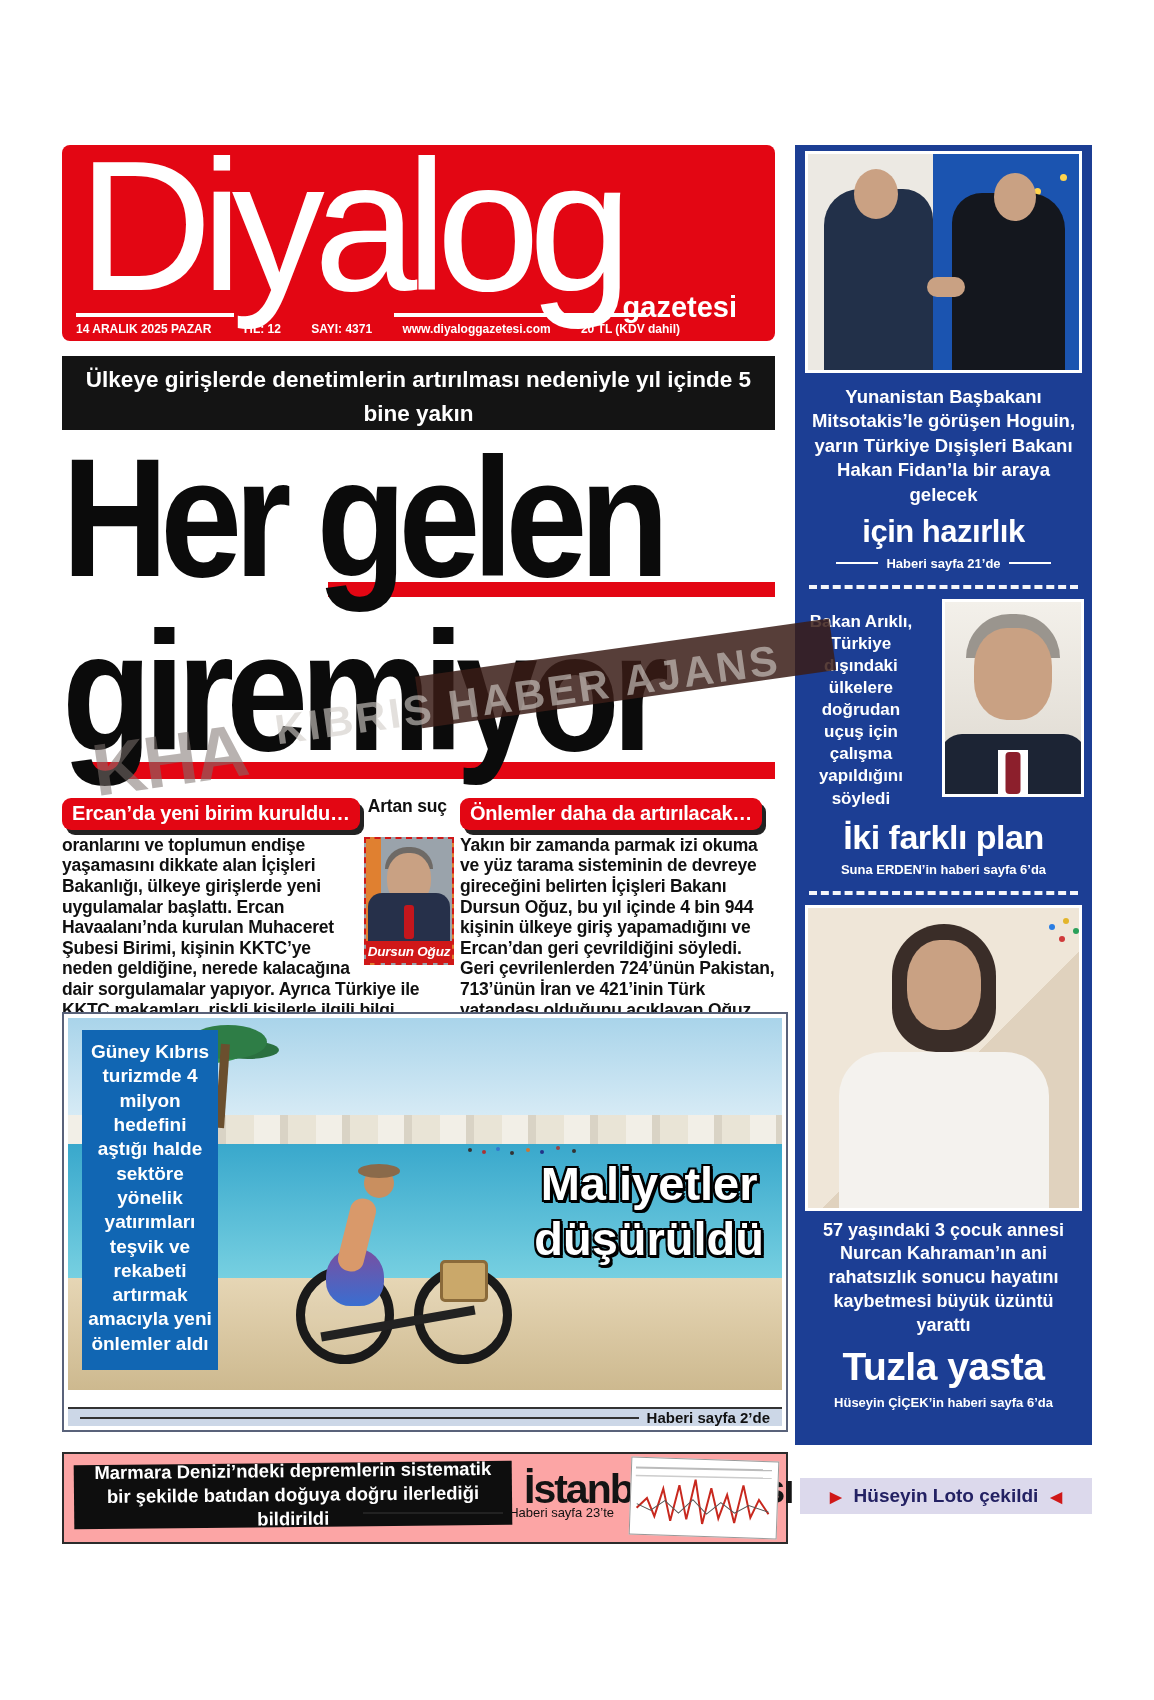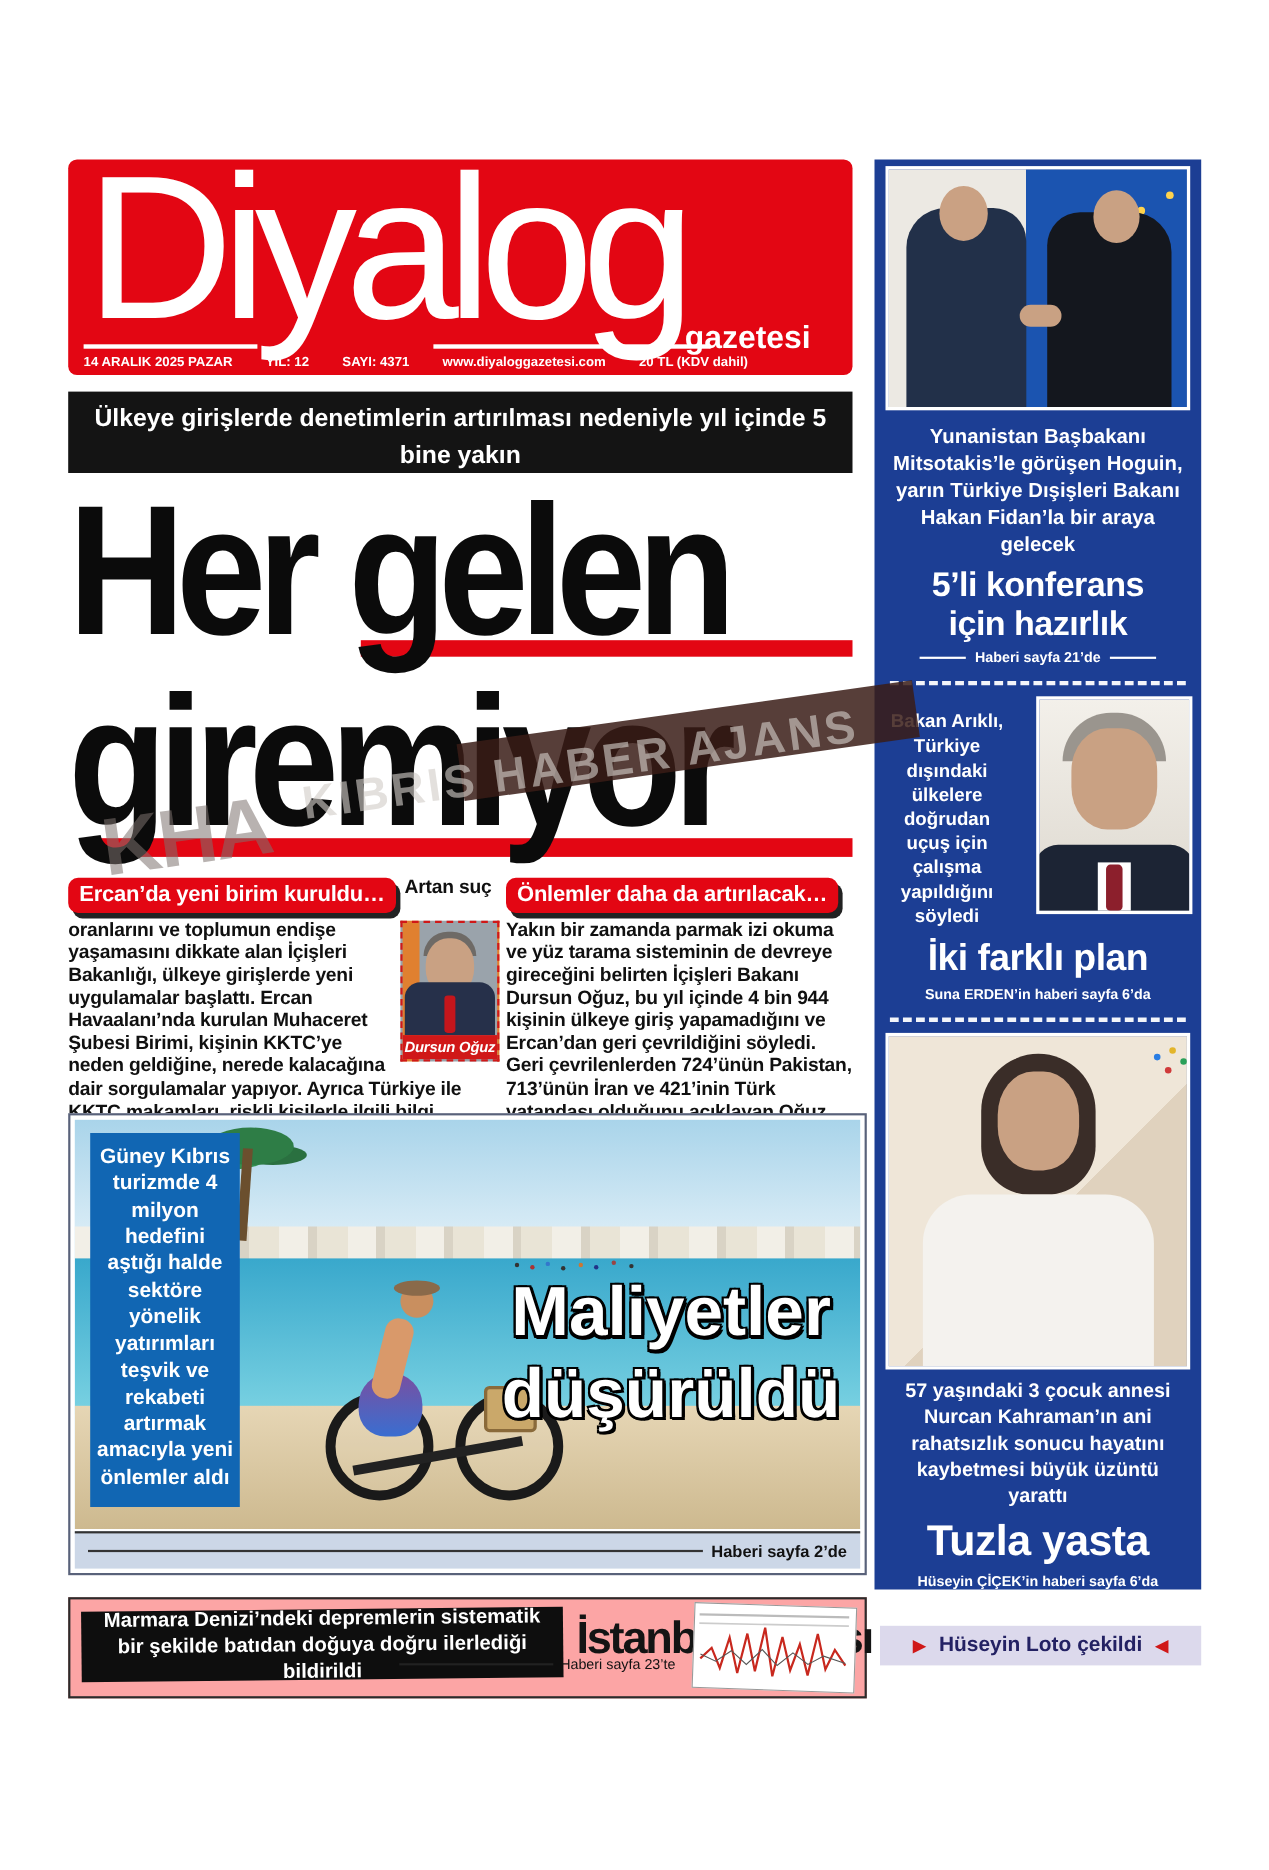--- a/index.html
+++ b/index.html
@@ -69,23 +69,23 @@
   .wheel{position:absolute;width:80px;height:80px;border:9px solid #1a1a1a;border-radius:50%;background:rgba(255,255,255,.06)}
   .w1{left:228px;bottom:26px}.w2{left:346px;bottom:26px}
   .bike-frame{position:absolute;left:252px;bottom:62px;width:156px;height:9px;background:#222;transform:rotate(-10deg)}
   .bike-basket{position:absolute;left:372px;bottom:88px;width:42px;height:36px;background:#caa86a;border:3px solid #8a6a3a;border-radius:5px}
   .rider-skirt{position:absolute;left:258px;bottom:84px;width:58px;height:58px;background:linear-gradient(#7a4fa0,#3a6ed0);border-radius:50% 50% 42% 42%}
   .rider-body{position:absolute;left:276px;bottom:118px;width:26px;height:74px;background:#d9996a;border-radius:12px;transform:rotate(14deg)}
   .rider-head{position:absolute;left:296px;bottom:192px;width:30px;height:30px;background:#c98f5f;border-radius:50%}
   .rider-hat{position:absolute;left:290px;bottom:212px;width:42px;height:14px;background:#8a6a4a;border-radius:50%}
   .ph-caption{position:absolute;left:14px;top:12px;width:136px;height:340px;background:#1166b3;color:#fff;z-index:5;
               font-size:19px;font-weight:700;text-align:center;line-height:1.28;padding:10px 6px;box-sizing:border-box}
-  .ph-headline{position:absolute;right:18px;top:138px;z-index:5;text-align:center;color:#fff;font-size:63px;font-weight:700;line-height:1.18;
+  .ph-headline{position:absolute;right:18px;top:138px;z-index:5;text-align:center;color:#fff;font-size:47px;font-weight:700;line-height:1.18;
                text-shadow:3px 3px 0 #000,-2px -2px 0 #000,2px -2px 0 #000,-2px 2px 0 #000,0 3px 0 #000,3px 0 0 #000}
-  .ph-band{position:absolute;left:4px;right:4px;bottom:4px;height:34px;background:#ccd7e7;border-top:2px solid #333;
+  .ph-band{position:absolute;left:4px;right:4px;bottom:4px;height:19px;background:#ccd7e7;border-top:2px solid #333;
            display:flex;align-items:center;padding:0 12px;box-sizing:border-box}
   .ph-band .ln{flex:1;height:2px;background:#333;margin-right:8px}
   .ph-band .txt{font-size:15px;font-weight:700}
 
   
   .strip{position:absolute;left:62px;top:1452px;width:726px;height:92px;background:#fca5a5;border:2px solid #2b2b2b;box-sizing:border-box}
   .strip-black{position:absolute;left:10px;top:9px;width:438px;height:64px;background:#0e0e0e;color:#fff;
                display:flex;align-items:center;justify-content:center;text-align:center;font-size:18.5px;font-weight:700;
                line-height:1.3;padding:0 8px;box-sizing:border-box;transform:rotate(-.6deg)}
   .strip-headline{position:absolute;left:460px;top:12px;font-size:41px;font-weight:700;letter-spacing:-2px;color:#141414;white-space:nowrap}
@@ -241,21 +241,20 @@
   <div class="sb-photo sb-photo1">
     <div class="star" style="right:38px;top:34px"></div>
     <div class="fg1"></div>
     <div class="fg2"></div>
     <div class="hd1"></div>
     <div class="hd2"></div>
     <div class="shake"></div>
   </div>
   <div class="sb-intro">Yunanistan Başbakanı Mitsotakis’le görüşen Hoguin, yarın Türkiye Dışişleri Bakanı Hakan Fidan’la bir araya gelecek</div>
   <div class="sb-head">
-    <div>5’li konferans</div>
     <div>için hazırlık</div>
   </div>
   <div class="sb-credit">
     <span class="ln"></span>
     <span>Haberi sayfa 21’de</span>
     <span class="ln"></span>
   </div>
   <div class="sb-div"></div>
 
   <div class="sb-s2">

